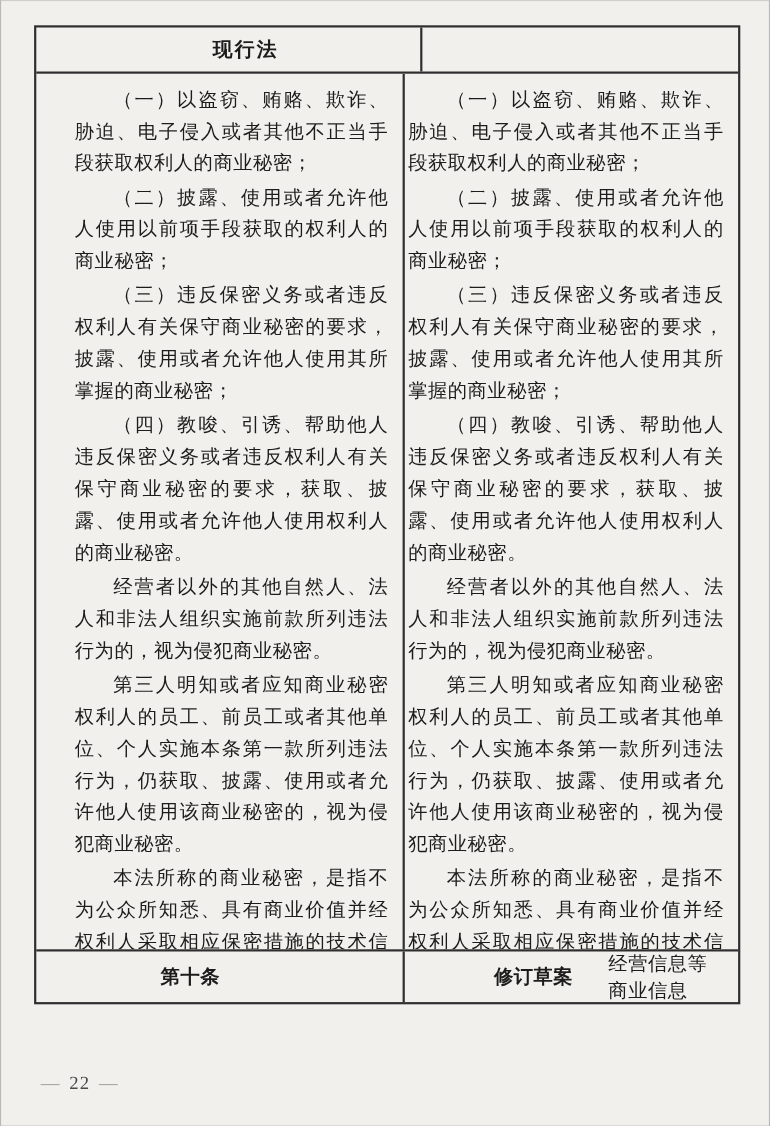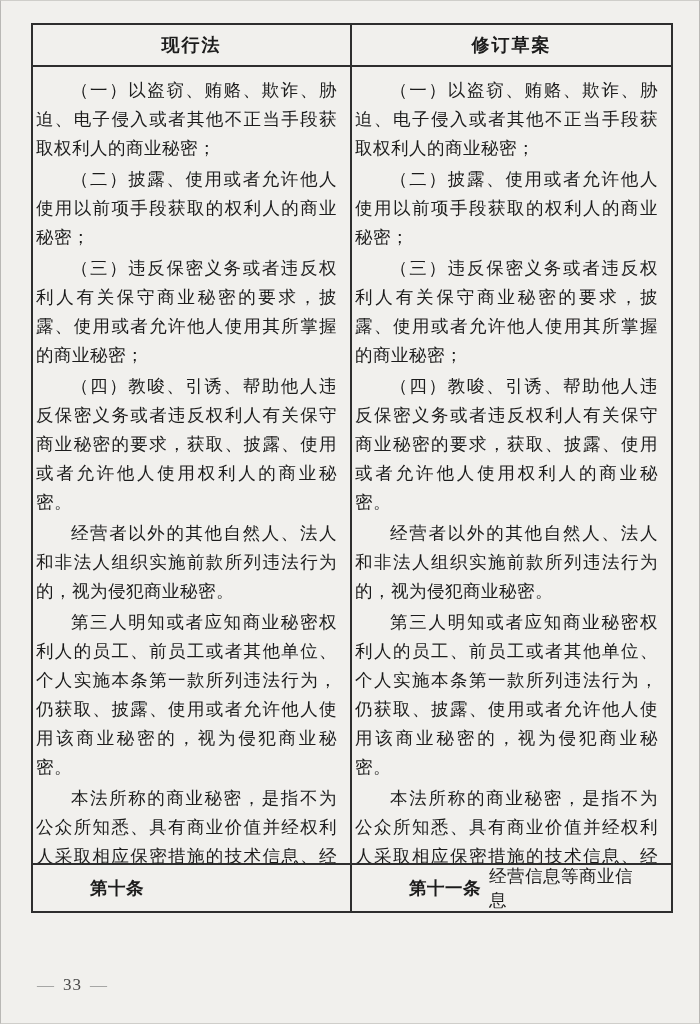--- a/index.html
+++ b/index.html
@@ -31,21 +31,21 @@
     box-sizing: border-box;
     display: flex;
     flex-direction: column;
     color: #1c1c1c;
   }
   .t-row { display: flex; flex-direction: row; }
   .t-cell {
     width: 50%;
     box-sizing: border-box;
   }
-  .t-cell.left { border-right: 2px solid #2e2e2e; }
+  .t-cell.left { border-right: 2px solid #2e2e2e; margin-left: 32px; }
   .header-row {
     height: 40px;
     border-bottom: 2px solid #2e2e2e;
     flex: 0 0 auto;
   }
   .header-row .t-cell {
     display: flex;
     align-items: center;
     justify-content: center;
     font-family: "Liberation Sans", "DejaVu Sans", sans-serif;
@@ -70,20 +70,21 @@
     border-top: 2px solid #2e2e2e;
     flex: 0 0 auto;
   }
   .footer-row .t-cell {
     display: flex;
     align-items: center;
     padding: 0 22px;
     font-size: 17.5px;
     letter-spacing: 0.5px;
     box-sizing: border-box;
+    gap: 24px;
   }
   .footer-row .indent { width: 2em; flex: 0 0 auto; }
   .article-no {
     font-family: "Liberation Sans", "DejaVu Sans", sans-serif;
     font-weight: bold;
     margin-right: 8px;
     white-space: nowrap;
   }
   .page-footer {
     position: absolute;
@@ -102,23 +103,20 @@
 <body>
 
 <div class="page">
 
   <div class="law-table">
 
     <div class="t-row header-row">
       <div class="t-cell left">
         <span>现行法</span>
       </div>
-      <div class="t-cell">
-        <span>修订草案</span>
-      </div>
     </div>
 
     <div class="t-row body-row">
       <div class="t-cell left">
         <p>（一）以盗窃、贿赂、欺诈、胁迫、电子侵入或者其他不正当手段获取权利人的商业秘密；</p>
         <p>（二）披露、使用或者允许他人使用以前项手段获取的权利人的商业秘密；</p>
         <p>（三）违反保密义务或者违反权利人有关保守商业秘密的要求，披露、使用或者允许他人使用其所掌握的商业秘密；</p>
         <p>（四）教唆、引诱、帮助他人违反保密义务或者违反权利人有关保守商业秘密的要求，获取、披露、使用或者允许他人使用权利人的商业秘密。</p>
         <p>经营者以外的其他自然人、法人和非法人组织实施前款所列违法行为的，视为侵犯商业秘密。</p>
         <p>第三人明知或者应知商业秘密权利人的员工、前员工或者其他单位、个人实施本条第一款所列违法行为，仍获取、披露、使用或者允许他人使用该商业秘密的，视为侵犯商业秘密。</p>
@@ -135,26 +133,26 @@
       </div>
     </div>
 
     <div class="t-row footer-row">
       <div class="t-cell left">
         <span class="indent"></span>
         <span class="article-no">第十条</span>
       </div>
       <div class="t-cell">
         <span class="indent"></span>
-        <span class="article-no">第十一条</span>
+        <span class="article-no">修订草案</span>
         <span>经营信息等商业信息</span>
       </div>
     </div>
 
   </div>
 
   <div class="page-footer">
     <span class="dash">—</span>
-    <span>33</span>
+    <span>22</span>
     <span class="dash">—</span>
   </div>
 
 </div>
 
 </body></html>

